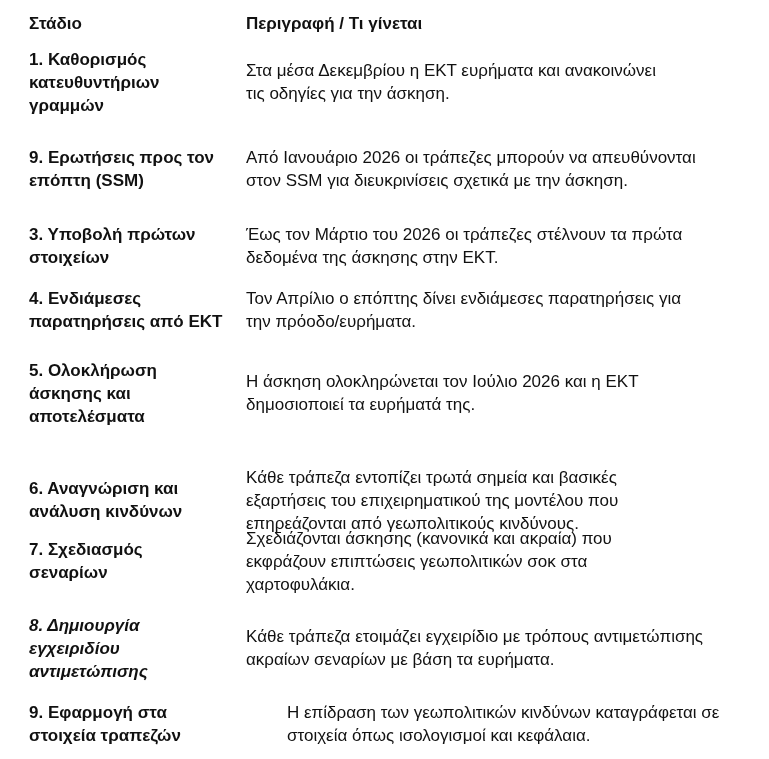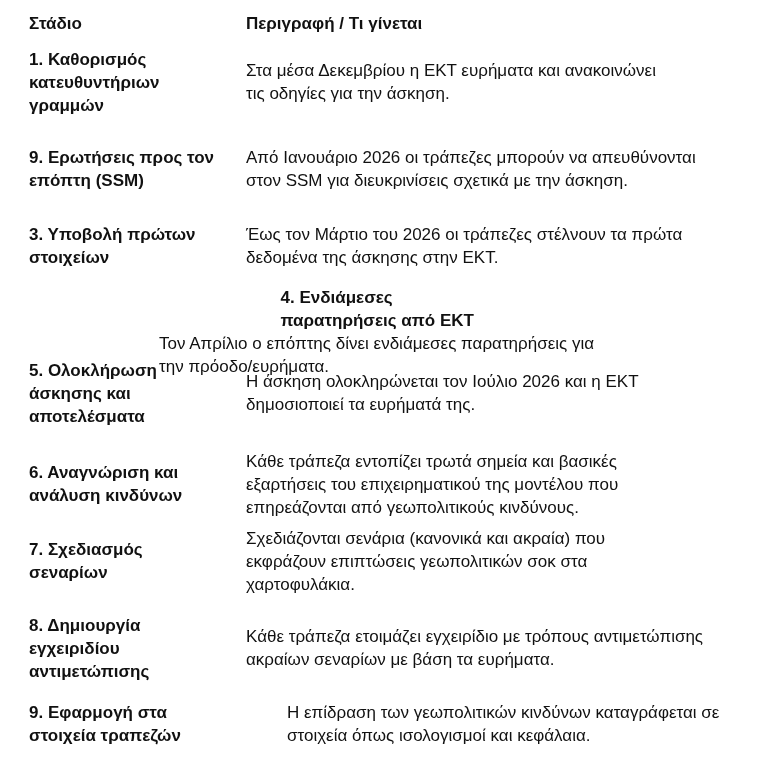--- a/index.html
+++ b/index.html
@@ -36,42 +36,42 @@
   <div class="row" style="position:absolute;top:133px;height:72px;width:720px;">
     <div class="c1">9. Ερωτήσεις προς τον επόπτη (SSM)</div>
     <div class="c2" style="width:480px;flex:none;">Από Ιανουάριο 2026 οι τράπεζες μπορούν να απευθύνονται στον SSM για διευκρινίσεις σχετικά με την άσκηση.</div>
   </div>
 
   <div class="row" style="position:absolute;top:222px;height:48px;width:720px;">
     <div class="c1" style="width:190px;margin-right:27px;">3. Υποβολή πρώτων στοιχείων</div>
     <div class="c2" style="width:440px;flex:none;">Έως τον Μάρτιο του 2026 οι τράπεζες στέλνουν τα πρώτα δεδομένα της άσκησης στην ΕΚΤ.</div>
   </div>
 
-  <div class="row" style="position:absolute;top:286px;height:48px;width:720px;flex-direction:column;">
+  <div class="row" style="position:absolute;top:286px;height:48px;width:720px;">
     <div class="c1" style="width:217px;">4. Ενδιάμεσες παρατηρήσεις από ΕΚΤ</div>
     <div class="c2" style="width:460px;flex:none;">Τον Απρίλιο ο επόπτης δίνει ενδιάμεσες παρατηρήσεις για την πρόοδο/ευρήματα.</div>
   </div>
 
   <div class="row" style="position:absolute;top:357px;height:72px;width:720px;">
     <div class="c1" style="width:160px;margin-right:57px;">5. Ολοκλήρωση άσκησης και αποτελέσματα</div>
     <div class="c2" style="width:430px;flex:none;">Η άσκηση ολοκληρώνεται τον Ιούλιο 2026 και η ΕΚΤ δημοσιοποιεί τα ευρήματά της.</div>
   </div>
 
-  <div class="row" style="position:absolute;top:448px;height:72px;width:720px;">
+  <div class="row" style="position:absolute;top:464px;height:72px;width:720px;">
     <div class="c1" style="width:180px;margin-right:37px;">6. Αναγνώριση και ανάλυση κινδύνων</div>
     <div class="c2" style="width:420px;flex:none;">Κάθε τράπεζα εντοπίζει τρωτά σημεία και βασικές εξαρτήσεις του επιχειρηματικού της μοντέλου που επηρεάζονται από γεωπολιτικούς κινδύνους.</div>
   </div>
 
   <div class="row" style="position:absolute;top:525px;height:72px;width:720px;">
     <div class="c1" style="width:140px;margin-right:77px;">7. Σχεδιασμός σεναρίων</div>
-    <div class="c2" style="width:400px;flex:none;">Σχεδιάζονται σενάρια (κανονικά και ακραία) που εκφράζουν επιπτώσεις γεωπολιτικών σοκ στα χαρτοφυλάκια.</div>
+    <div class="c2" style="width:400px;flex:none;">Σχεδιάζονται άσκησης (κανονικά και ακραία) που εκφράζουν επιπτώσεις γεωπολιτικών σοκ στα χαρτοφυλάκια.</div>
   </div>
 
   <div class="row" style="position:absolute;top:612px;height:72px;width:720px;">
-    <div class="c1" style="width:140px;margin-right:77px;">8. Δημιουργία εγχειριδίου αντιμετώπισης</div>
+    <div class="c1" style="width:140px;margin-right:77px;font-style:italic;">8. Δημιουργία εγχειριδίου αντιμετώπισης</div>
     <div class="c2" style="width:480px;flex:none;">Κάθε τράπεζα ετοιμάζει εγχειρίδιο με τρόπους αντιμετώπισης ακραίων σεναρίων με βάση τα ευρήματα.</div>
   </div>
 
   <div class="row" style="position:absolute;top:700px;height:48px;width:720px;gap:41px;">
     <div class="c1" style="width:180px;margin-right:37px;">9. Εφαρμογή στα στοιχεία τραπεζών</div>
     <div class="c2" style="width:480px;flex:none;">Η επίδραση των γεωπολιτικών κινδύνων καταγράφεται σε στοιχεία όπως ισολογισμοί και κεφάλαια.</div>
   </div>
 </div>
 
 </body></html>

